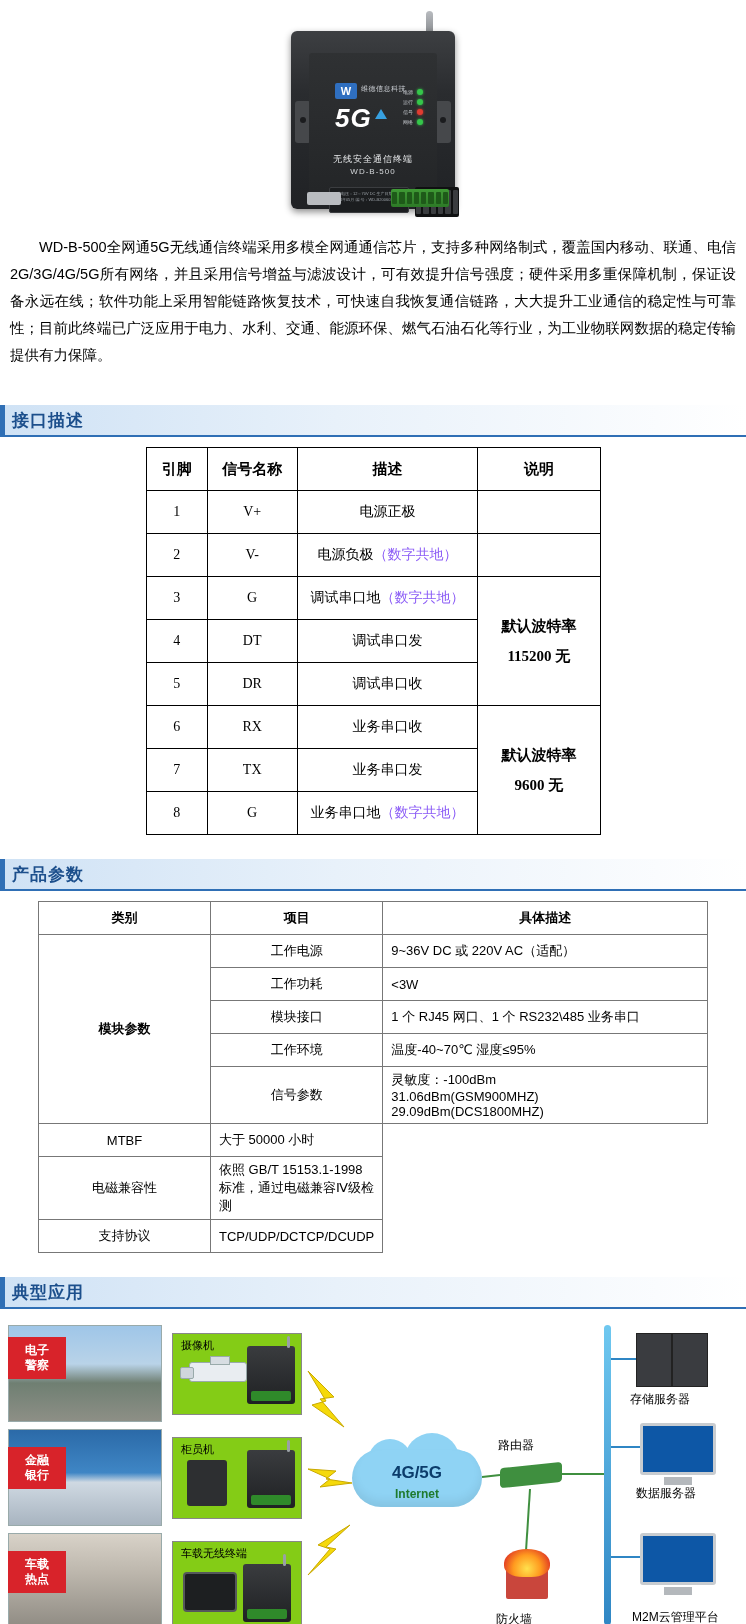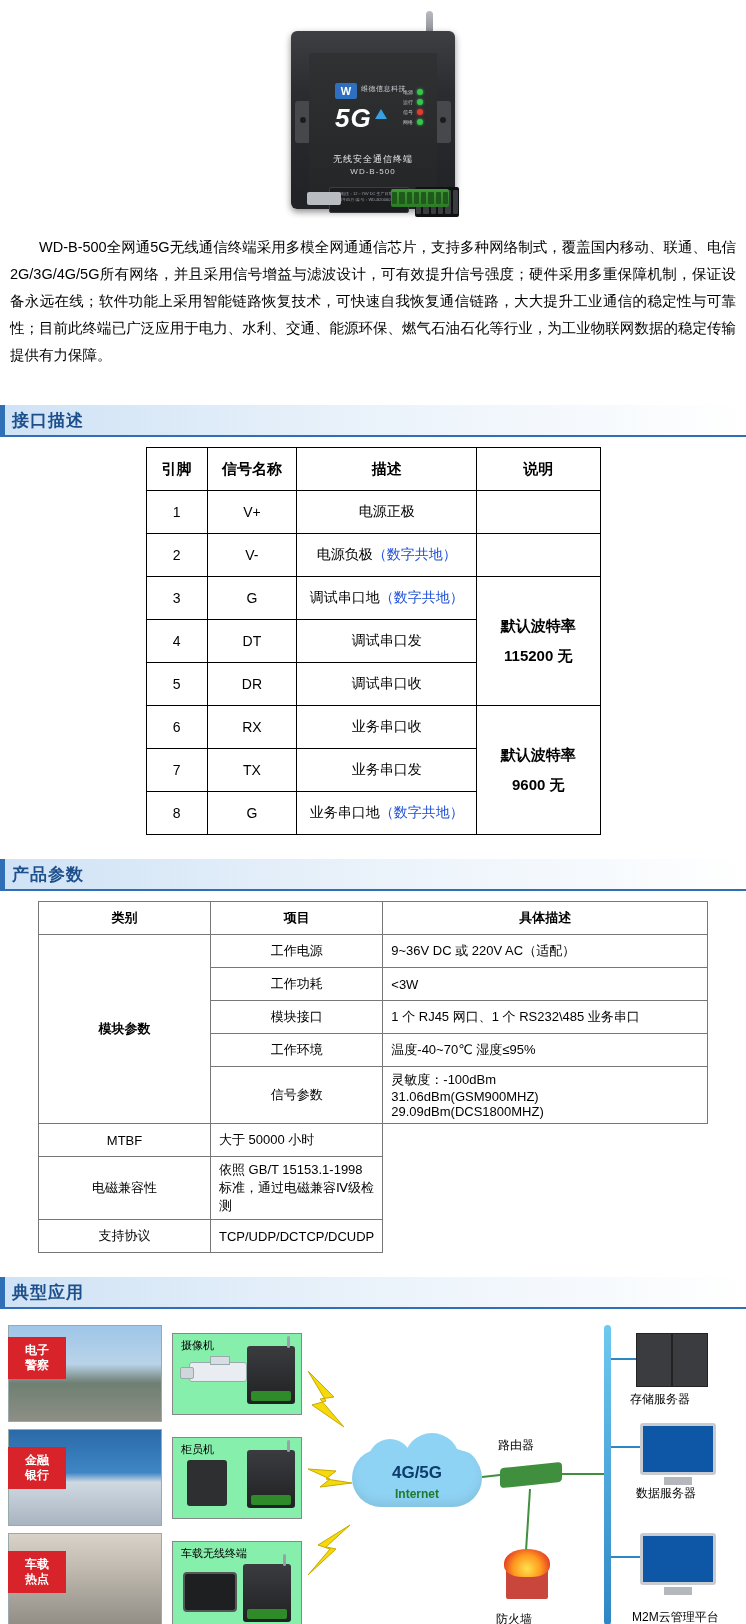--- a/index.html
+++ b/index.html
@@ -90,34 +90,35 @@
   }
   .section-head .txt{
     position:absolute;left:12px;top:4px;font-size:17px;font-weight:bold;color:#1c4f8c;letter-spacing:1px;
   }
 
   
   .tbl-wrap{display:flex;justify-content:center;margin-bottom:16px;}
   table.iface{
     border-collapse:collapse;width:455px;
     font-size:14px;
+    font-family:Liberation Serif, serif;
   }
   table.iface th,table.iface td{
     border:1px solid #000;
     text-align:center;
     height:42px;
     padding:0 4px;
   }
   table.iface th{font-weight:bold;font-size:15px;}
   table.iface .c-pin{width:70px;}
   table.iface .c-sig{width:110px;}
   table.iface .c-desc{width:240px;}
   table.iface .c-note{width:146px;}
   .desc-cell{text-align:center;}
-  .red{color:#1d4ed8;}
+  .red{color:#8b5cf6;}
   .note-big{font-size:15px;font-weight:bold;line-height:30px;}
 
   
   .param-wrap{display:flex;justify-content:center;margin-bottom:14px;}
   table.params{
     border-collapse:collapse;width:670px;font-size:13px;
   }
   table.params th,table.params td{
     border:1px solid #777;
     padding:4px 8px;
@@ -137,21 +138,21 @@
   .ph2{left:8px;top:110px;width:152px;height:95px;background:linear-gradient(180deg,#2b6aa8 0%,#3f86c5 45%,#cfd9e2 55%,#a8b4c0 100%);}
   .ph3{left:8px;top:214px;width:152px;height:95px;background:linear-gradient(180deg,#d8d2c8 0%,#bdb7ad 40%,#8e8a82 100%);}
   .red-tag{
     position:absolute;left:8px;background:#d8232a;color:#fff;font-size:12px;font-weight:bold;
     width:24px;padding:6px 17px;line-height:15px;text-align:center;
   }
   .tag1{top:18px;}
   .tag2{top:128px;}
   .tag3{top:232px;}
 
-  .dev-card{position:absolute;border:1px solid #888;background:#86efac;}
+  .dev-card{position:absolute;border:1px solid #888;background:#84cc16;}
   .dc1{left:172px;top:14px;width:128px;height:80px;}
   .dc2{left:172px;top:118px;width:128px;height:80px;}
   .dc3{left:172px;top:222px;width:128px;height:88px;}
   .dc-label{position:absolute;font-size:11px;color:#000;}
   .mini-dev{
     position:absolute;width:48px;height:58px;background:linear-gradient(180deg,#3a3c3f,#1f2123);border-radius:3px;
   }
   .mini-dev .grn{position:absolute;left:4px;bottom:3px;width:40px;height:10px;background:#2f8a2a;border-radius:2px;}
   .mini-dev .ant{position:absolute;right:5px;top:-10px;width:3px;height:12px;background:#9aa0a6;border-radius:2px;}
   .cam{position:absolute;left:16px;top:28px;width:56px;height:18px;background:#e9edf1;border:1px solid #9aa;border-radius:3px;}

